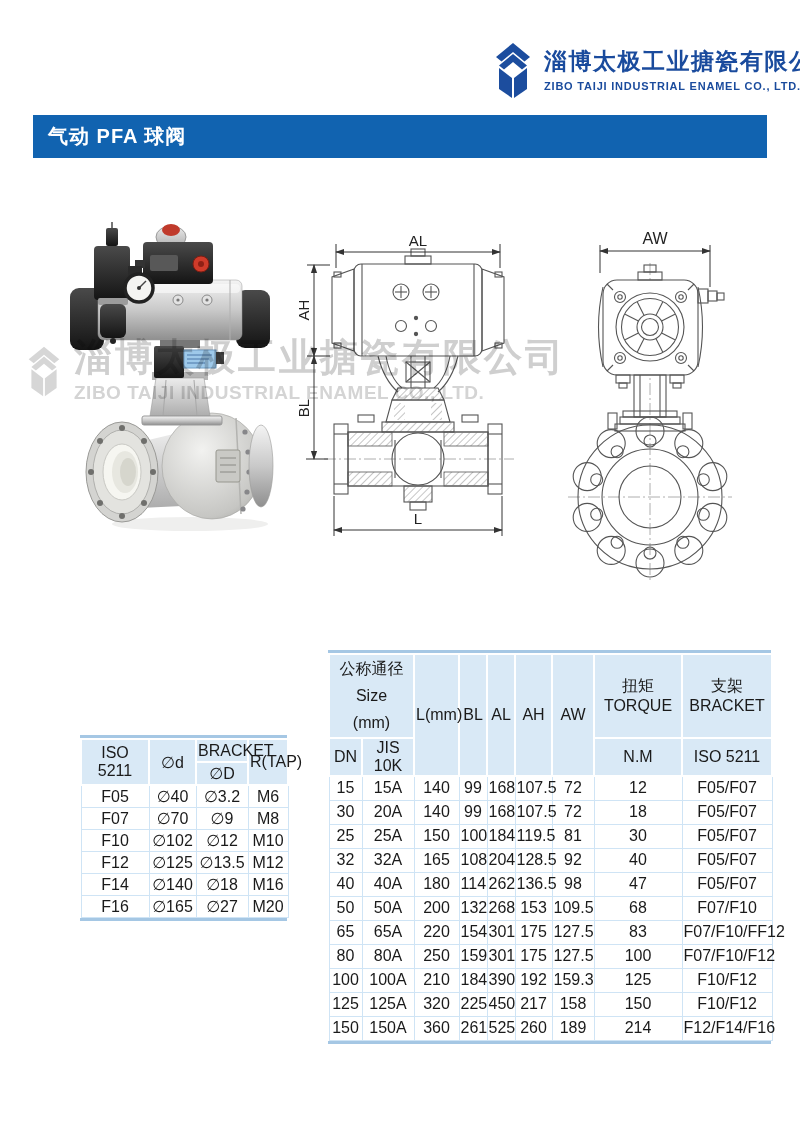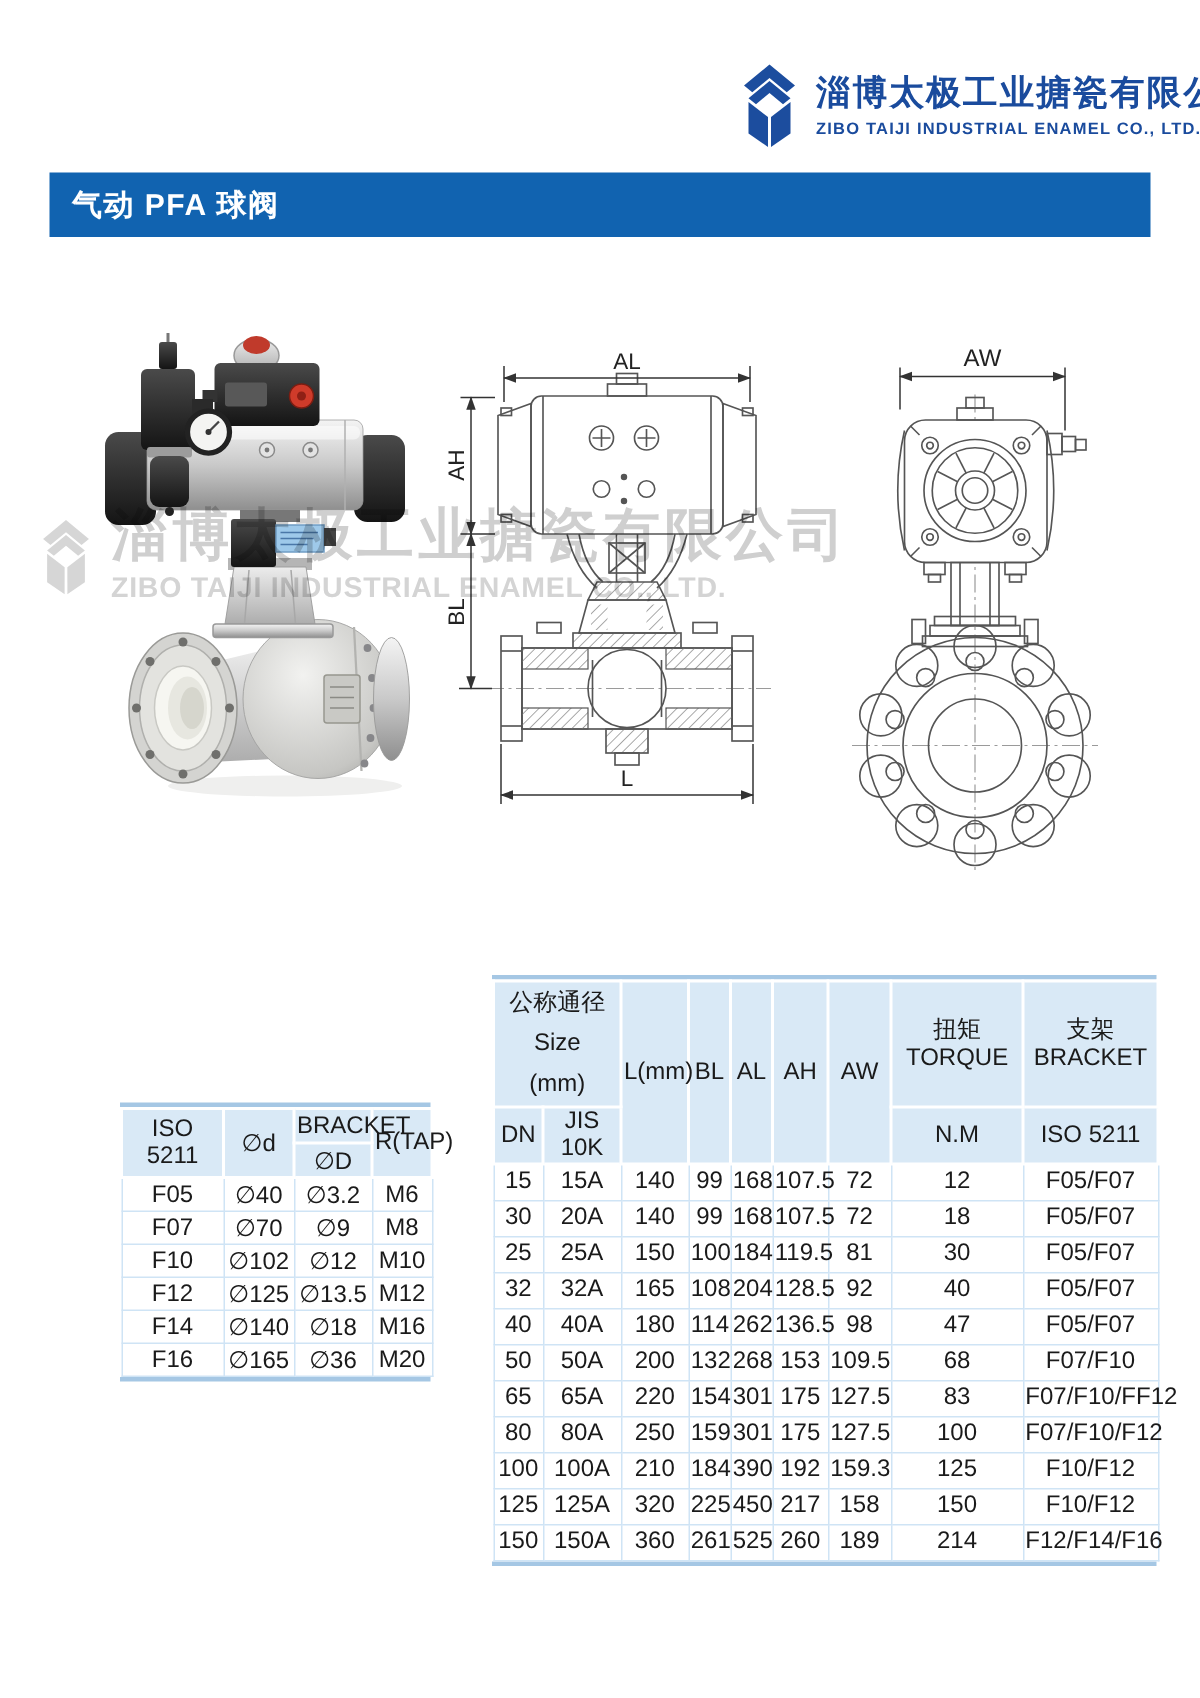--- a/index.html
+++ b/index.html
@@ -427,21 +427,21 @@
           </tr>
           <tr>
             <td>F14</td>
             <td>∅140</td>
             <td>∅18</td>
             <td>M16</td>
           </tr>
           <tr>
             <td>F16</td>
             <td>∅165</td>
-            <td>∅36</td>
+            <td>∅27</td>
             <td>M20</td>
           </tr>
         </tbody>
     </table>
   </div>
 
   <div class="tbl-wrap dim-tbl">
     <table>
       <colgroup>
         <col style="width:33px">

